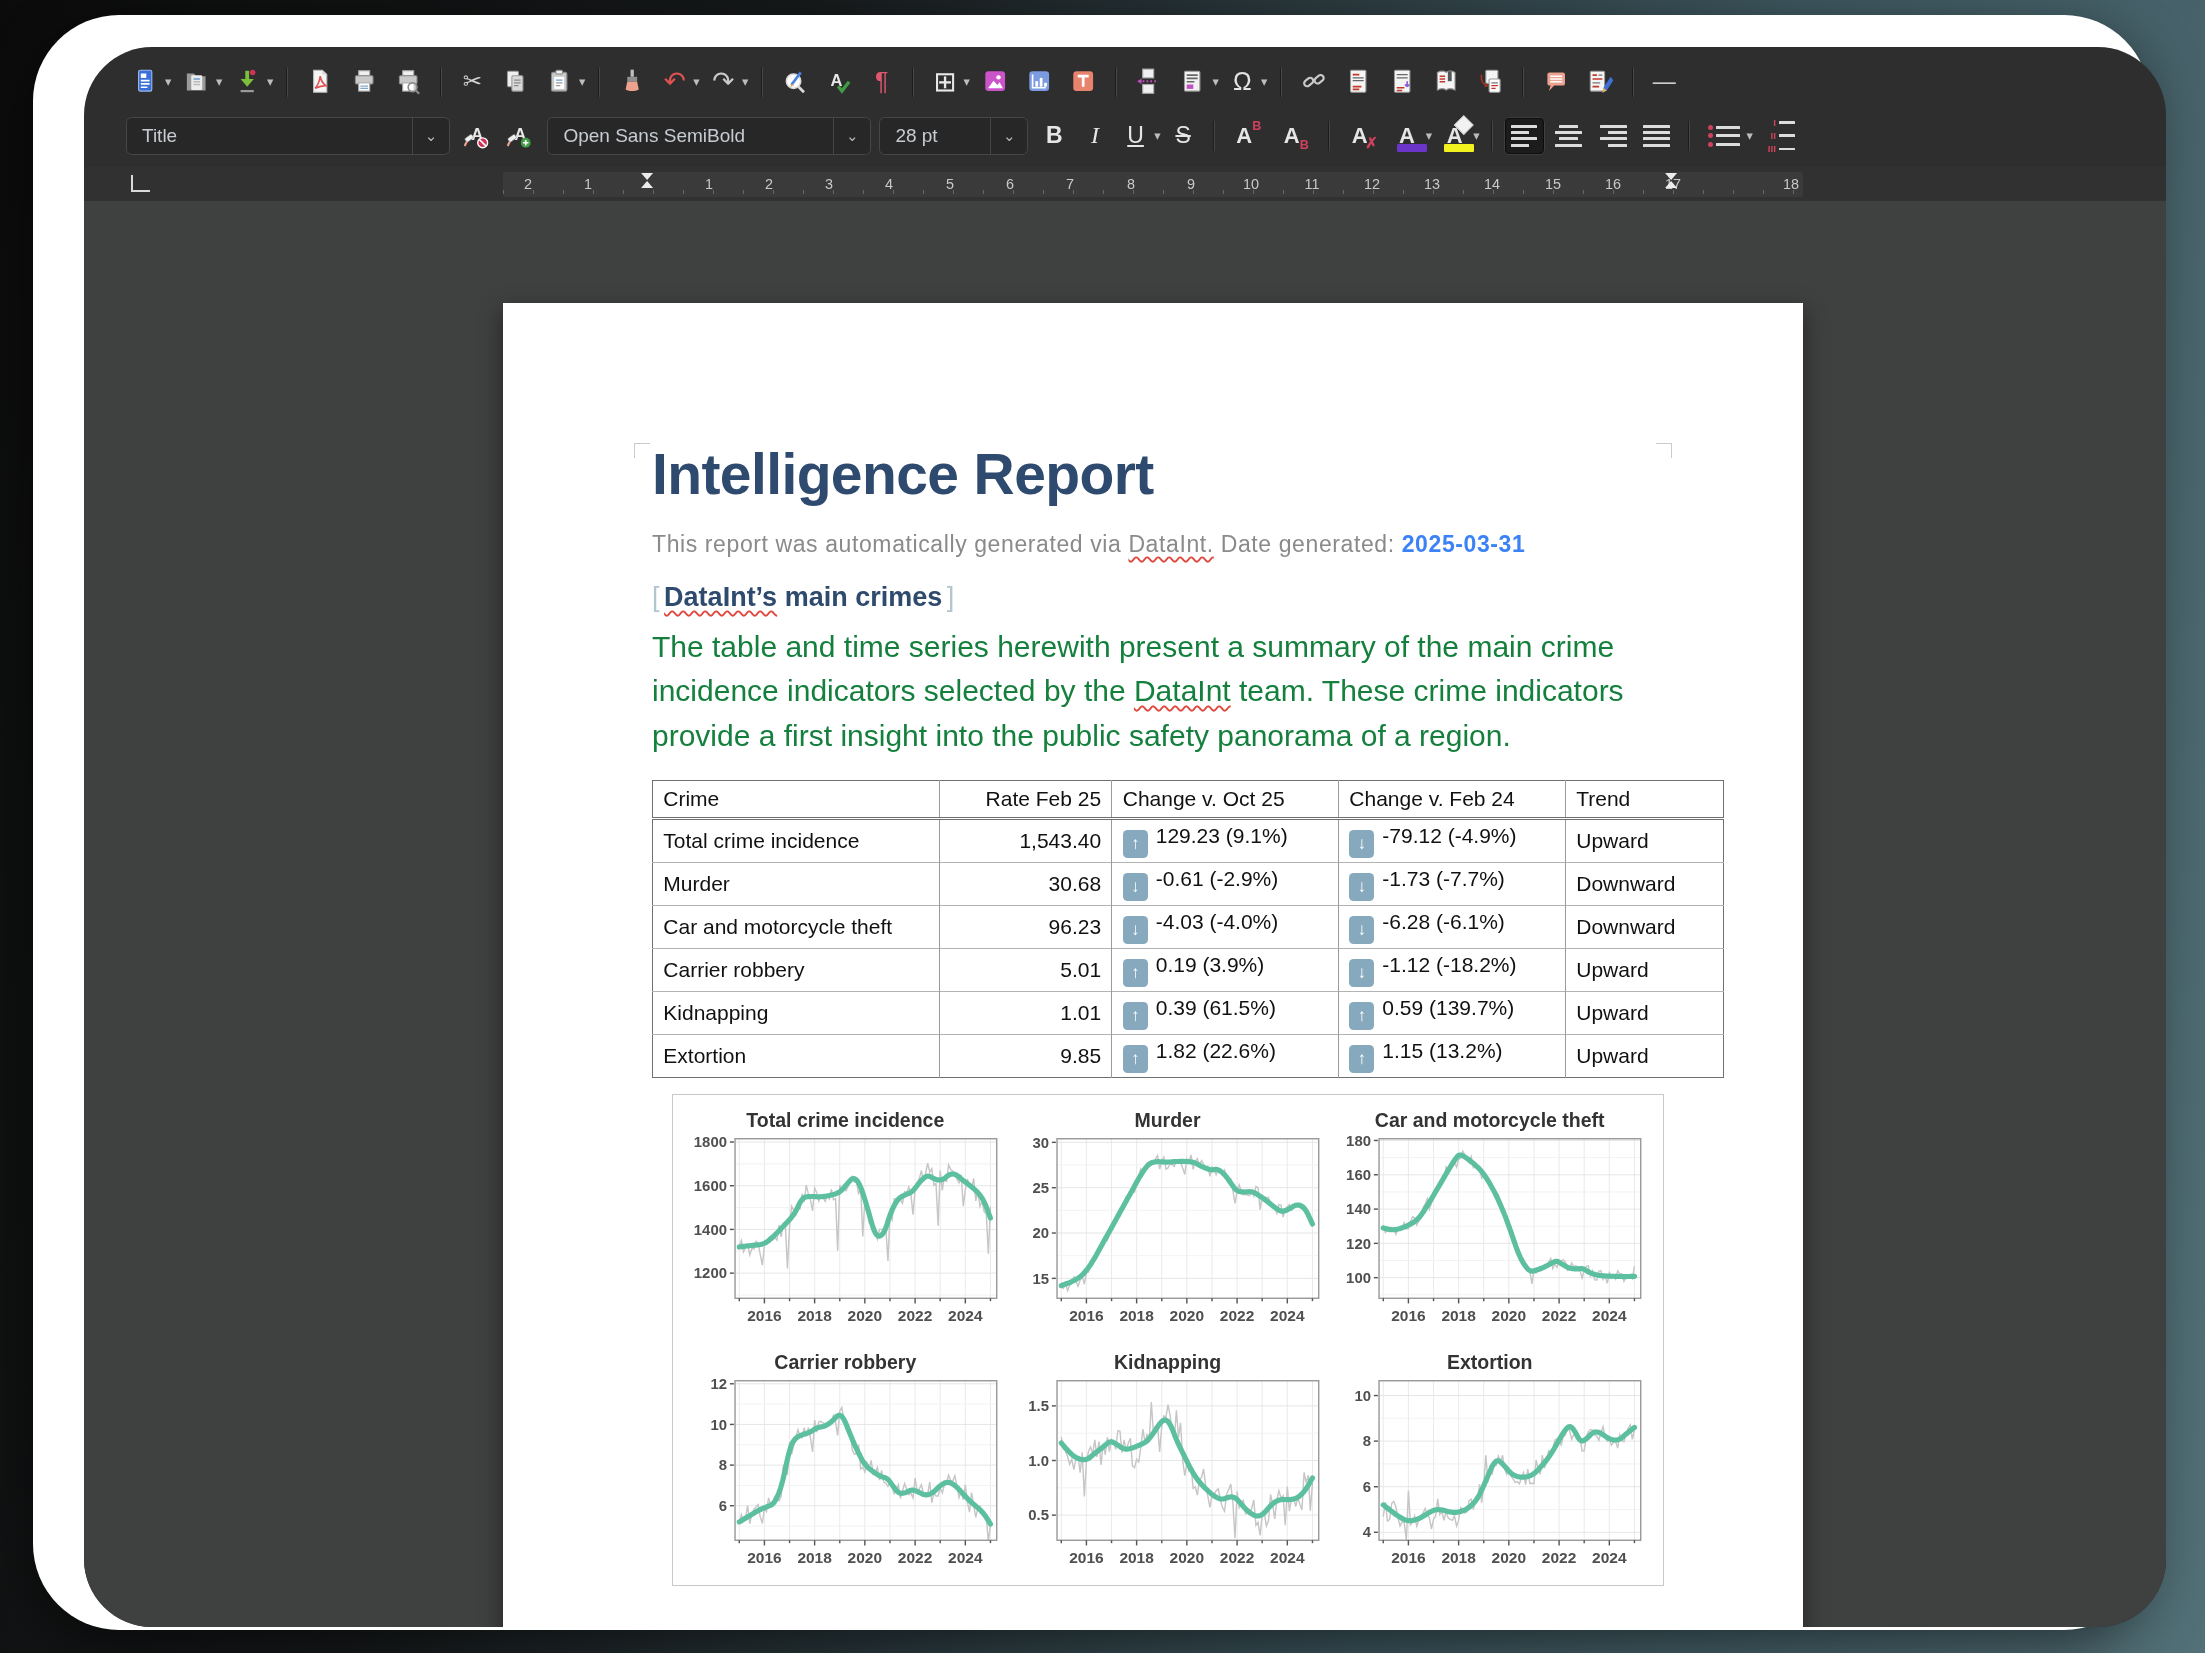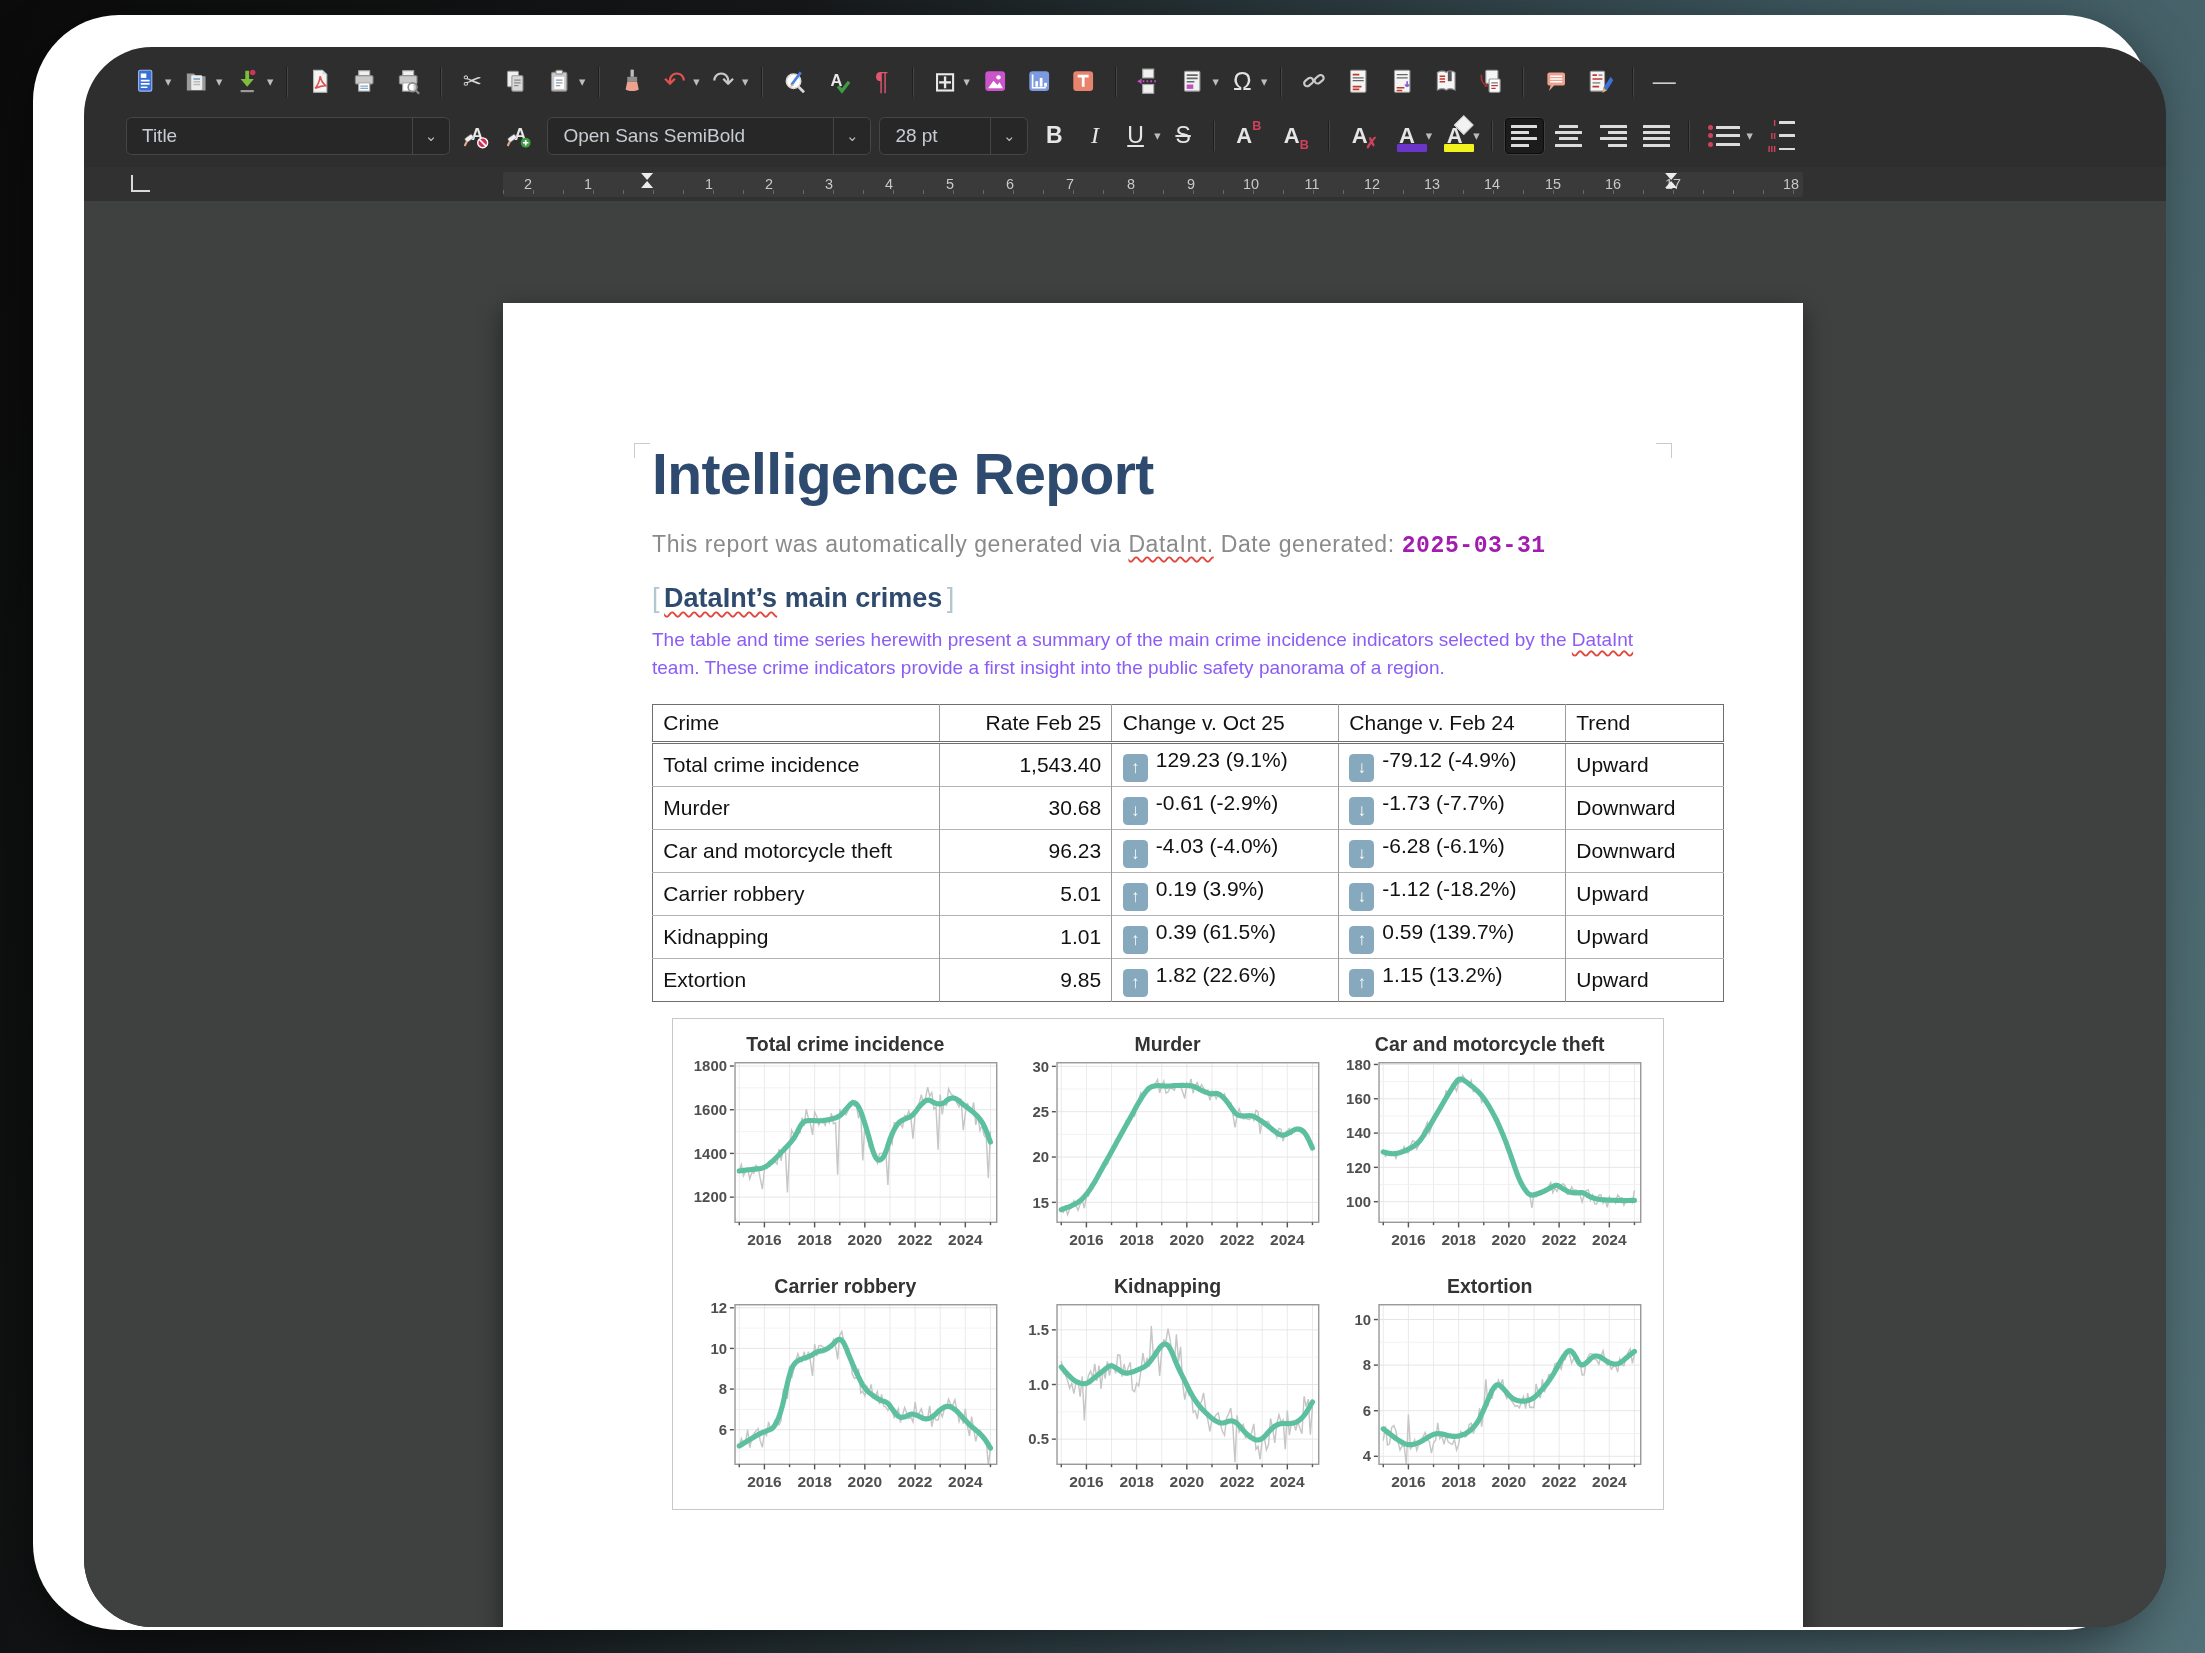--- a/index.html
+++ b/index.html
@@ -60,26 +60,26 @@
   .ws{flex:1;position:relative;background:#3f4040;overflow:hidden;}
   .page{position:absolute;left:419px;top:102px;width:1300px;height:1516px;background:#fff;
     box-shadow:0 8px 23px rgba(0,0,0,.45);color:#1d1d1d;}
   .pc{padding:0 149px;position:relative;}
   .cm{position:absolute;top:140px;width:15px;height:13.8px;border-top:1.7px solid #c6ccd1;}
   .cm.l{left:131px;border-left:1.7px solid #c6ccd1;}
   .cm.r{right:131px;border-right:1.7px solid #c6ccd1;}
   .doc-title{margin-top:142px;font-size:57px;font-weight:700;color:#2e4a6e;letter-spacing:-0.6px;line-height:1.05;}
   .doc-sub{margin-top:13.8px;font-size:24px;color:#8e8e8e;letter-spacing:1.1px;}
   .genline{margin-top:26.4px;font-size:23px;color:#8a8a8a;letter-spacing:0.6px;}
-  .genline .b{font-weight:700;color:#a21caf;font-family:Liberation Mono, monospace;}
+  .genline .b{font-weight:700;color:#3b82f6;}
   .h1{margin-top:33px;font-size:33px;font-weight:700;color:#2e4a6e;}
   .h2{margin-top:24px;font-size:27px;font-weight:700;color:#2e4a6e;}
   .bounded::before{content:"[";color:#b3c6d0;font-weight:300;margin-right:4.6px;}
   .bounded::after{content:"]";color:#b3c6d0;font-weight:300;margin-left:4.6px;}
-  .para{margin-top:11.5px;font-size:19px;line-height:1.48;color:#8b5cf6;}
+  .para{margin-top:11.5px;font-size:30px;line-height:1.48;color:#15803d;}
   .wavy{text-decoration-line:underline;text-decoration-style:wavy;text-decoration-color:#e0483e;
     text-decoration-thickness:1.7px;text-underline-offset:4px;}
   
   table.crime{margin-top:22px;border-collapse:collapse;width:1072px;font-size:21px;color:#111;
     border:1.7px solid #6f6f6f;}
   table.crime th{font-weight:400;text-align:left;height:36px;padding:0 10.3px;
     border-left:1.1px solid #9b9b9b;border-bottom:3.4px double #6f6f6f;white-space:nowrap;}
   table.crime td{height:42px;padding:0 10.3px;border-left:1.1px solid #9b9b9b;border-top:1.1px solid #b3b3b3;white-space:nowrap;}
   table.crime th:first-child,table.crime td:first-child{border-left:none;}
   table.crime .num{text-align:right;}

